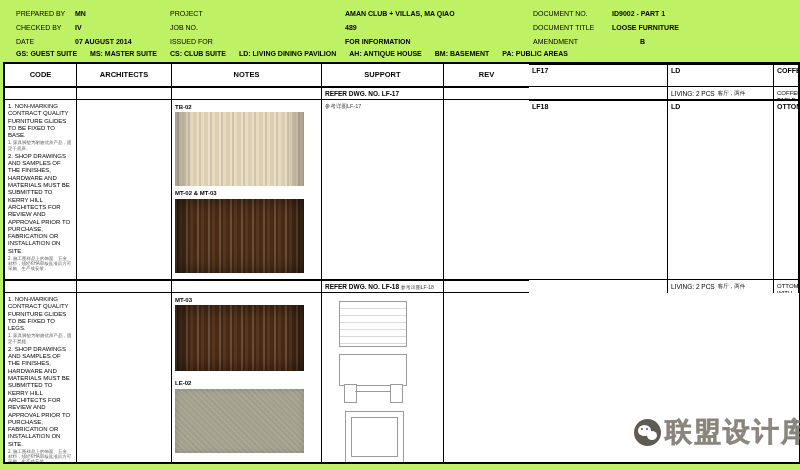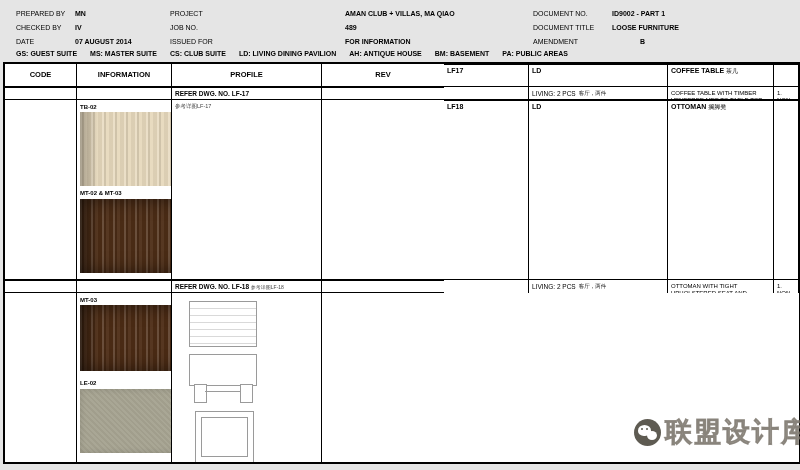--- a/index.html
+++ b/index.html
@@ -1,17 +1,17 @@
 <!DOCTYPE html>
 <html><head>
 <meta charset="utf-8">
 <style>
   html,body { margin:0; padding:0; background:#fff; }
   .sheet {
-    position:relative; width:800px; height:470px; background:#e5e5e5;
+    position:relative; width:800px; height:470px; background:#bef264;
     font-family:"Liberation Sans", sans-serif; color:#000; overflow:hidden;
   }
   
   .hdr-label { position:absolute; font-size:7px; font-weight:400; white-space:nowrap; }
   .hdr-value { position:absolute; font-size:7px; font-weight:700; white-space:nowrap; }
   .legend { position:absolute; left:16px; top:50px; font-size:7px; font-weight:700; white-space:nowrap; }
   .legend span { margin-right:13px; }
 
   
   .tbl {
@@ -95,22 +95,23 @@
     <div class="hdr-value" style="left:640px;top:38px">B</div>
 
     <div class="legend">
       <span>GS: GUEST SUITE</span><span>MS: MASTER SUITE</span><span>CS: CLUB SUITE</span><span>LD: LIVING DINING PAVILION</span><span>AH: ANTIQUE HOUSE</span><span>BM: BASEMENT</span><span>PA: PUBLIC AREAS</span>
     </div>
   </div>
 
   <div class="tbl">
 
     <div class="cell c-head">CODE</div>
-    <div class="cell c-head">INFORMATION</div>
-    <div class="cell c-head">PROFILE</div>
+    <div class="cell c-head">ARCHITECTS</div>
+    <div class="cell c-head">NOTES</div>
+    <div class="cell c-head">SUPPORT</div>
     <div class="cell c-head last-col">REV</div>
 
     <div class="cell c-band">LF17</div>
     <div class="cell c-band">LD</div>
     <div class="cell c-band"><span>COFFEE TABLE</span> <span class="cn">茶几</span></div>
     <div class="cell c-band"></div>
     <div class="cell c-band"></div>
     <div class="cell c-band"></div>
     <div class="cell c-band" style="font-size:6.5px">REFER DWG. NO. LF-17</div>
     <div class="cell c-band last-col"></div>

